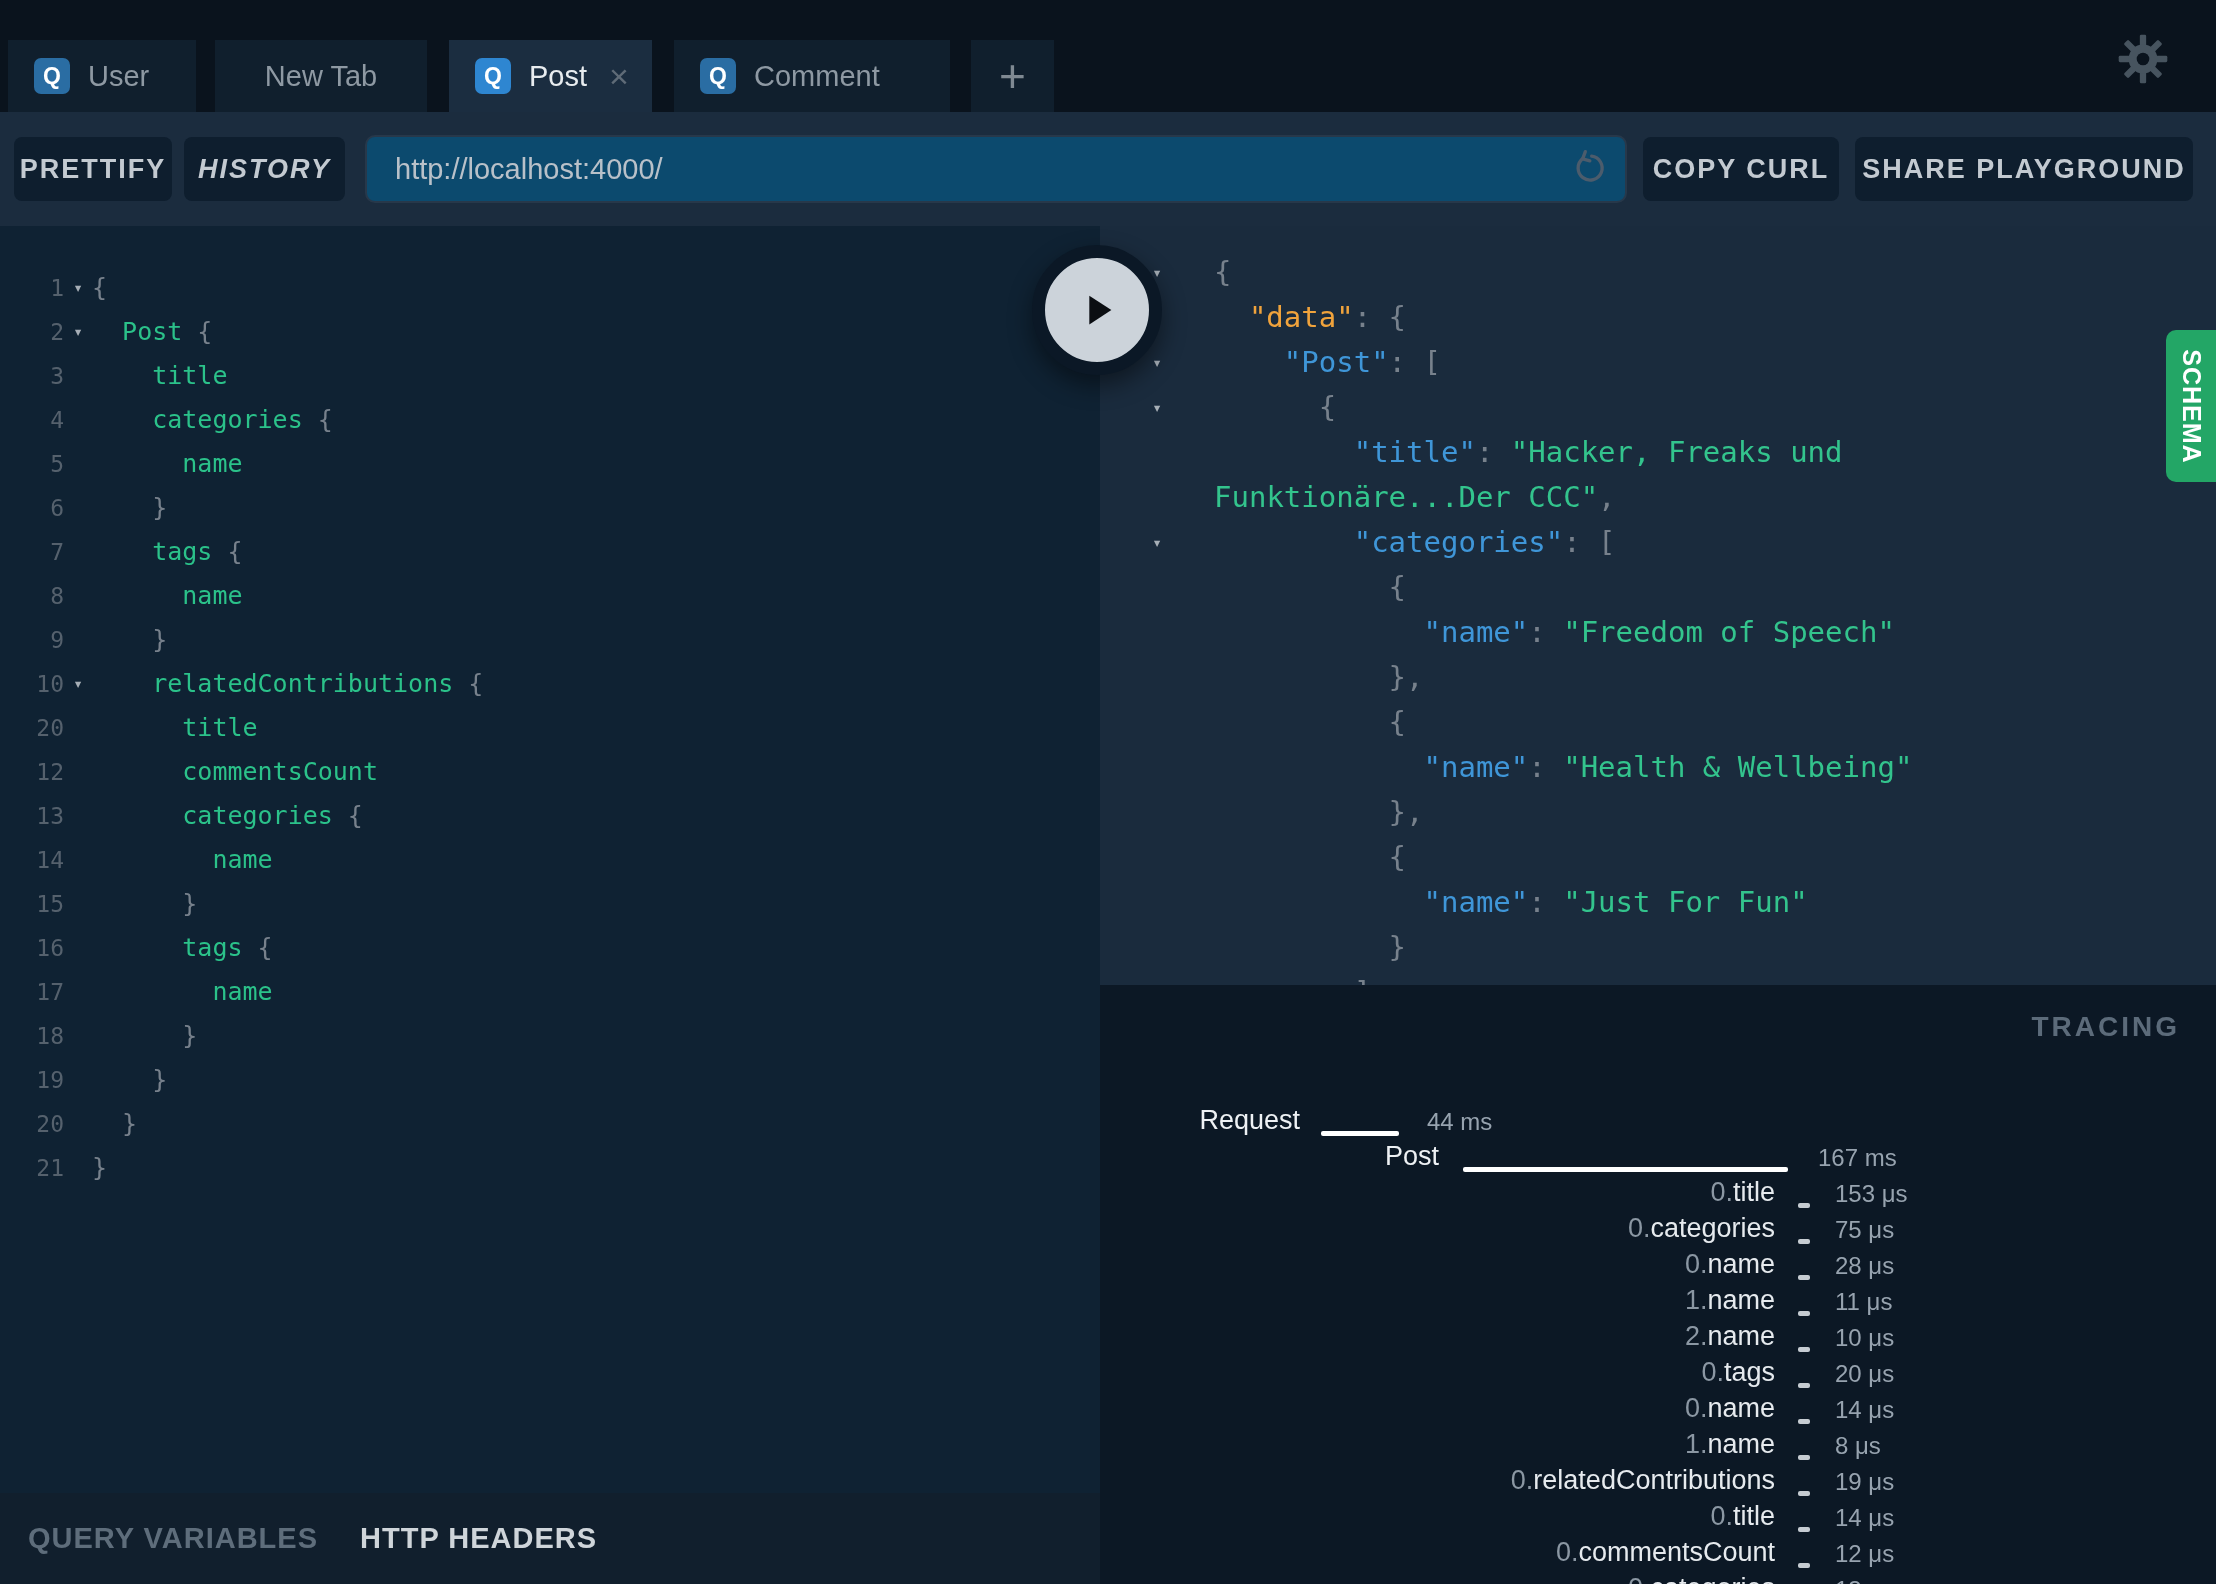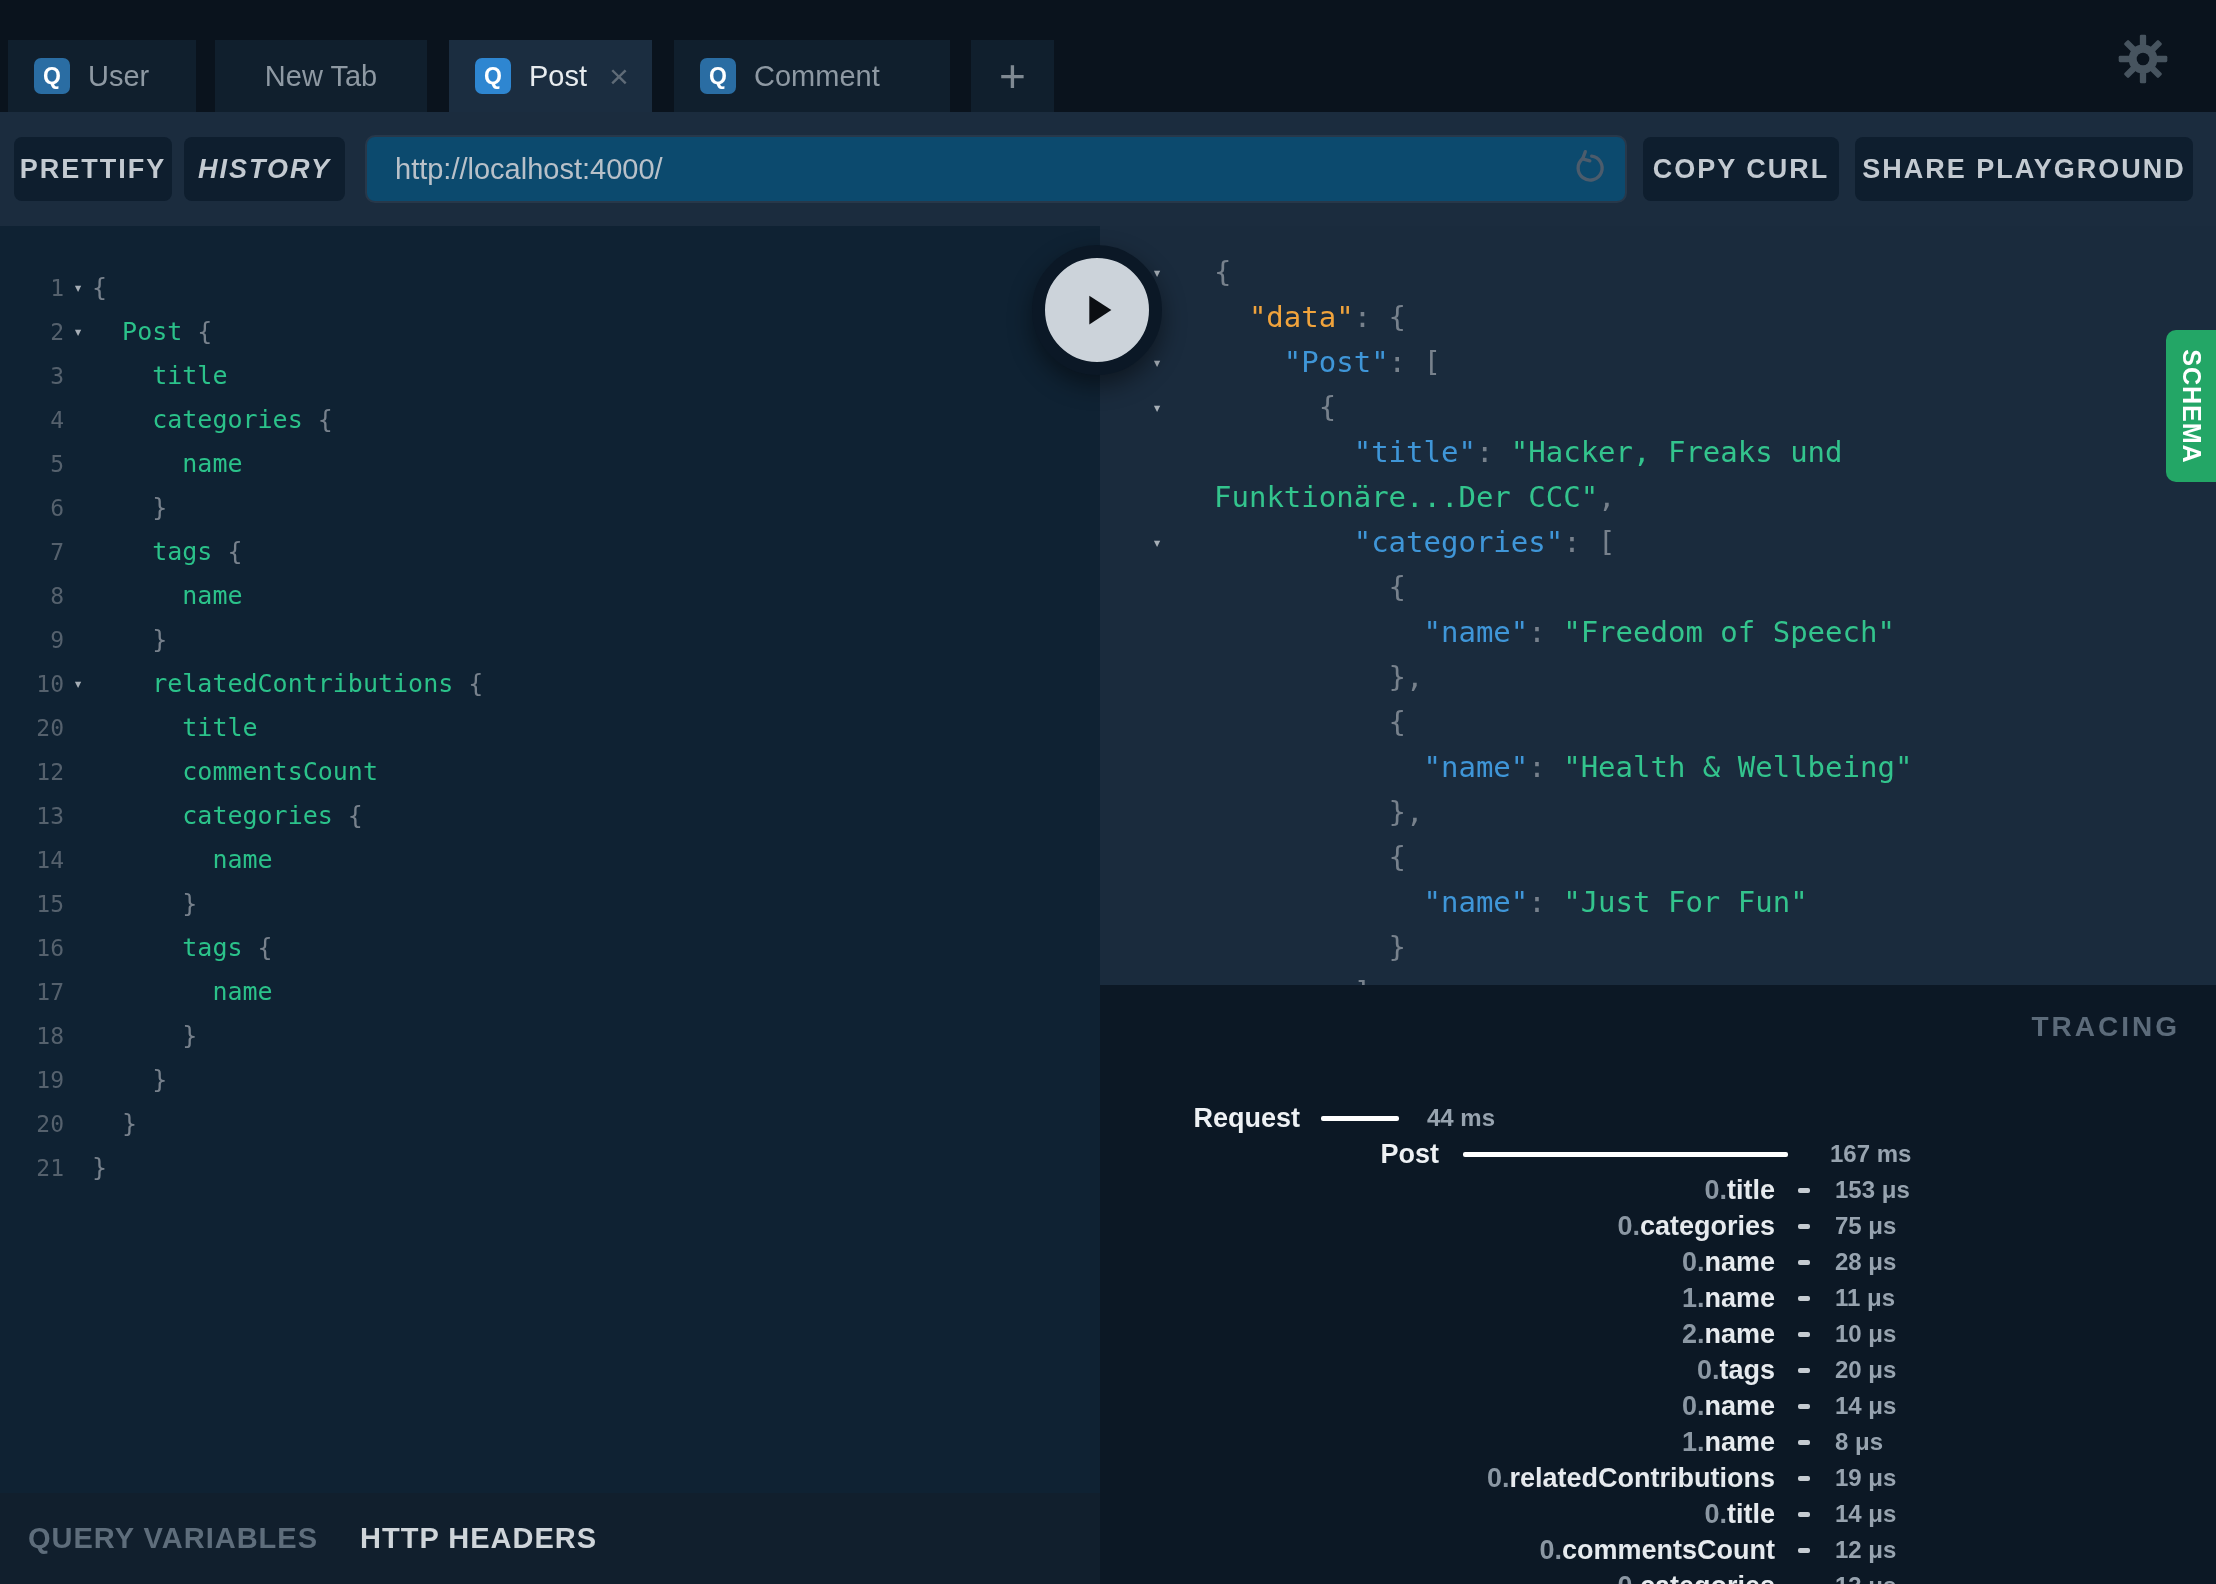--- a/index.html
+++ b/index.html
@@ -79,30 +79,30 @@
   
   .schema-tab {
     position:absolute; right:0; top:330px; width:50px; height:152px; background:#23a666;
     border-radius:10px 0 0 10px; display:flex; align-items:center; justify-content:center; cursor:pointer;
   }
   .schema-label { transform:rotate(90deg); color:#fff; font-weight:bold; font-size:25px; letter-spacing:1px; white-space:nowrap; }
   
   .tracing { position:absolute; left:1100px; top:985px; width:1116px; height:599px; background:#0c1825; overflow:hidden; }
   .tracing-title { position:absolute; top:26px; right:36px; color:#5c6b7a; font-weight:bold; font-size:28px; letter-spacing:3px; }
   .trows { position:absolute; left:0; top:115px; width:100%; }
-  .trow { height:36px; display:flex; align-items:center; font-size:27px;font-weight:bold; }
+  .trow { height:36px; display:flex; align-items:flex-end; font-size:27px; }
   .trow .lab { width:675px; flex:none; text-align:right; white-space:nowrap; }
   .trow.req .lab { width:200px; color:#eef1f4; }
   .trow.pst .lab { width:339px; color:#eef1f4; }
   .bar { height:5px; background:#ffffff; border-radius:2px; flex:none; }
   .req .bar { margin-left:21px; width:78px; }
   .pst .bar { margin-left:24px; width:325px; }
   .tdash { width:12px; height:5px; background:#c6ccd2; border-radius:2px; margin-left:23px; flex:none; }
   .ttime { margin-left:25px; color:#97a3af; font-size:24px; white-space:nowrap; }
-  .req .ttime { margin-left:28px; } .pst .ttime { margin-left:42px; }
+  .req .ttime { margin-left:28px; } .pst .ttime { margin-left:30px; }
   .tpfx { color:#8b97a3; }
   .tname { color:#e6eaee; }
 </style>
 </head>
 <body>
 
 <div class="tabbar">
   <div class="tab" style="left:8px; width:188px;">
     <span class="qbadge">Q</span>
     <span>User</span>

